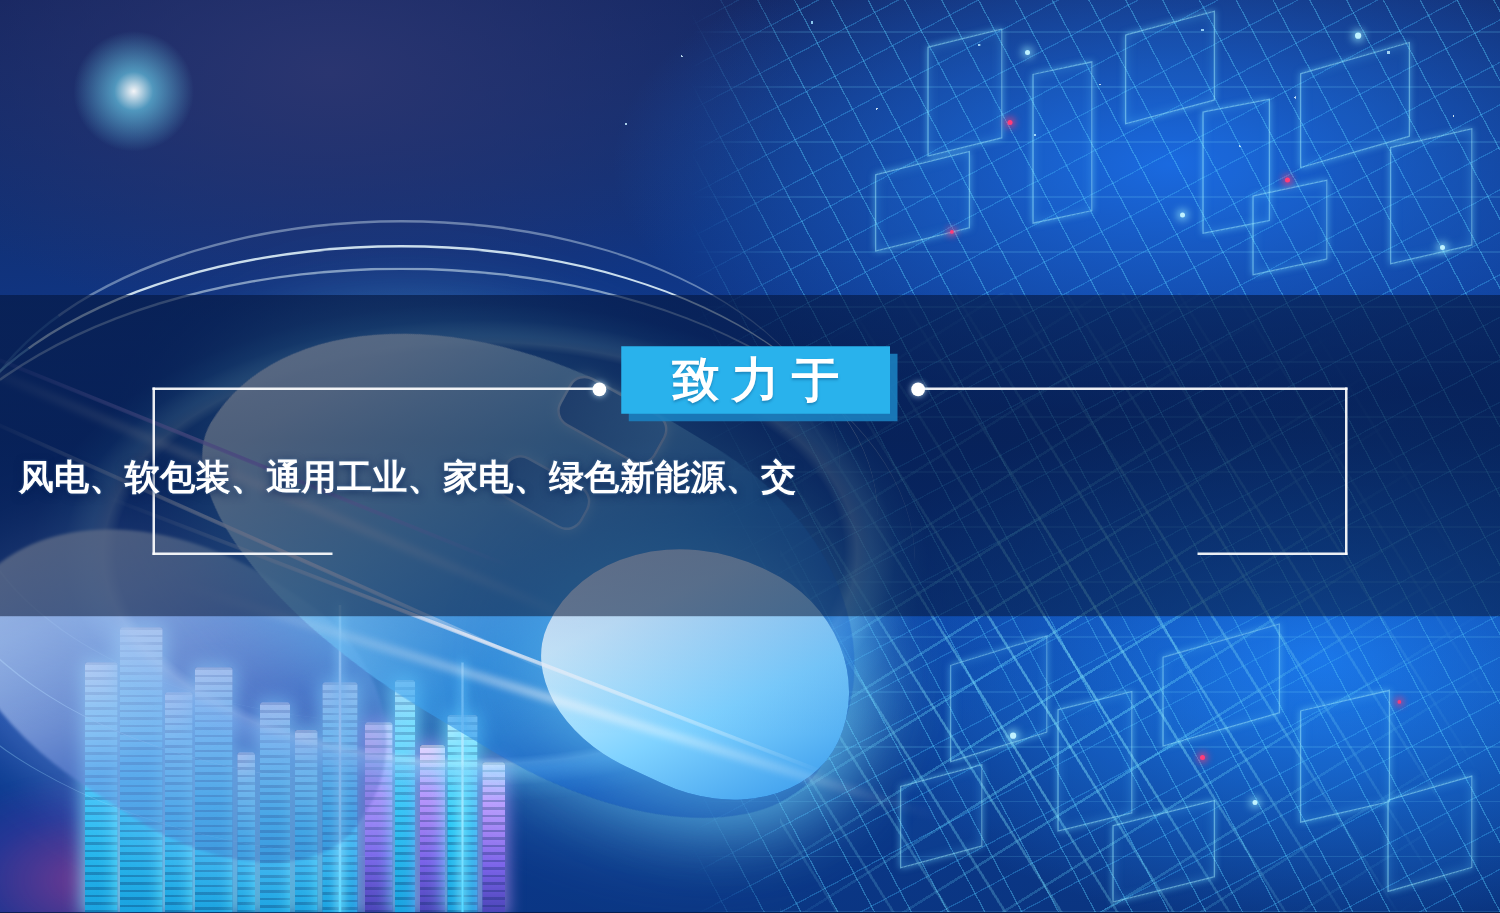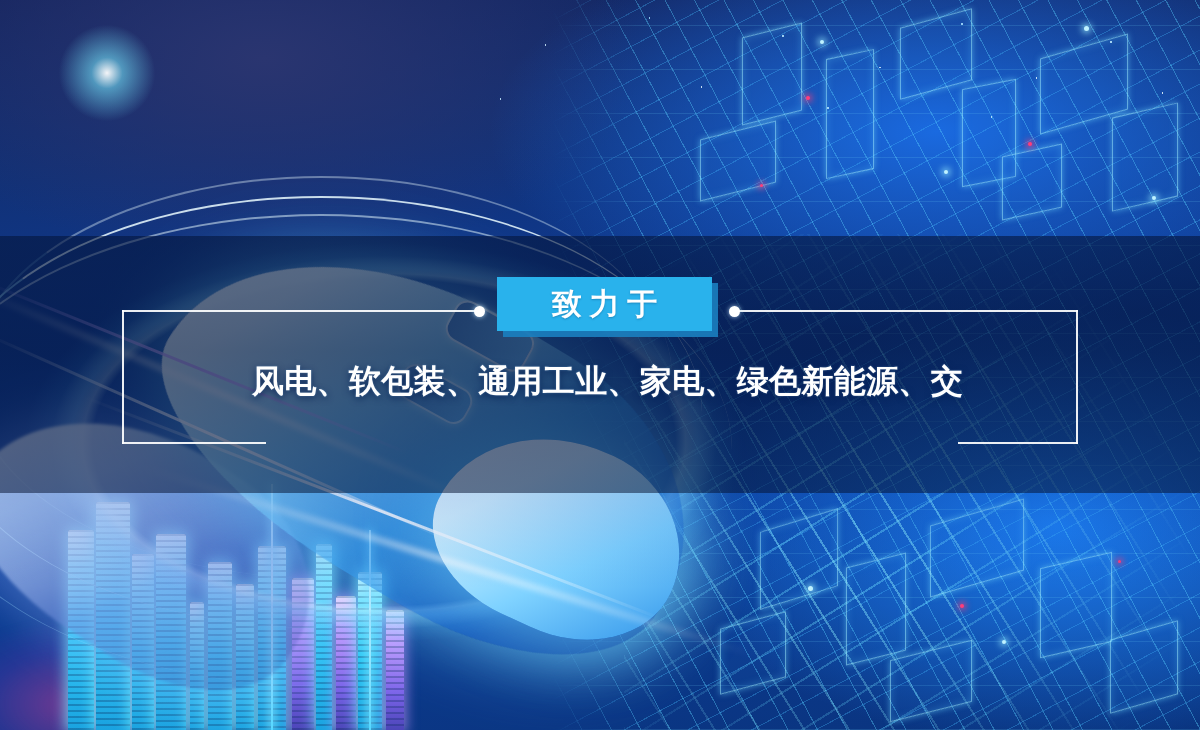--- a/index.html
+++ b/index.html
@@ -178,31 +178,31 @@
   .badge-shadow{
     position:absolute;left:503px;top:283px;width:215px;height:54px;
     background:#1b7fc0;opacity:.9;
   }
   .badge{
     position:absolute;left:497px;top:277px;width:215px;height:54px;
     background:#29b2ec;
     display:flex;align-items:center;justify-content:center;
   }
   .badge-text{
-    color:#ffffff;font-size:30px;font-weight:bold;letter-spacing:.26em;
+    color:#ffffff;font-size:38px;font-weight:bold;letter-spacing:.26em;
     text-indent:.26em;line-height:1;
     font-family:"DejaVu Sans","Liberation Sans",sans-serif;
     text-shadow:0 1px 2px rgba(10,60,110,.35);
   }
 
   
   .headline{
     position:absolute;left:0;right:0;top:352px;
-    text-align:center;color:#ffffff;
-    font-size:32px;line-height:59px;font-weight:bold;
+    text-align:left;color:#ffffff;
+    font-size:28px;line-height:59px;font-weight:bold;
     letter-spacing:.01em;
     font-family:"DejaVu Serif","Liberation Serif",serif;
     text-shadow:0 2px 7px rgba(4,28,80,.85), 0 0 2px rgba(160,215,255,.5);
     white-space:nowrap;
     margin-left:15px;
   }
   .headline .l2{display:block;}
 </style>
 </head>
 <body>

